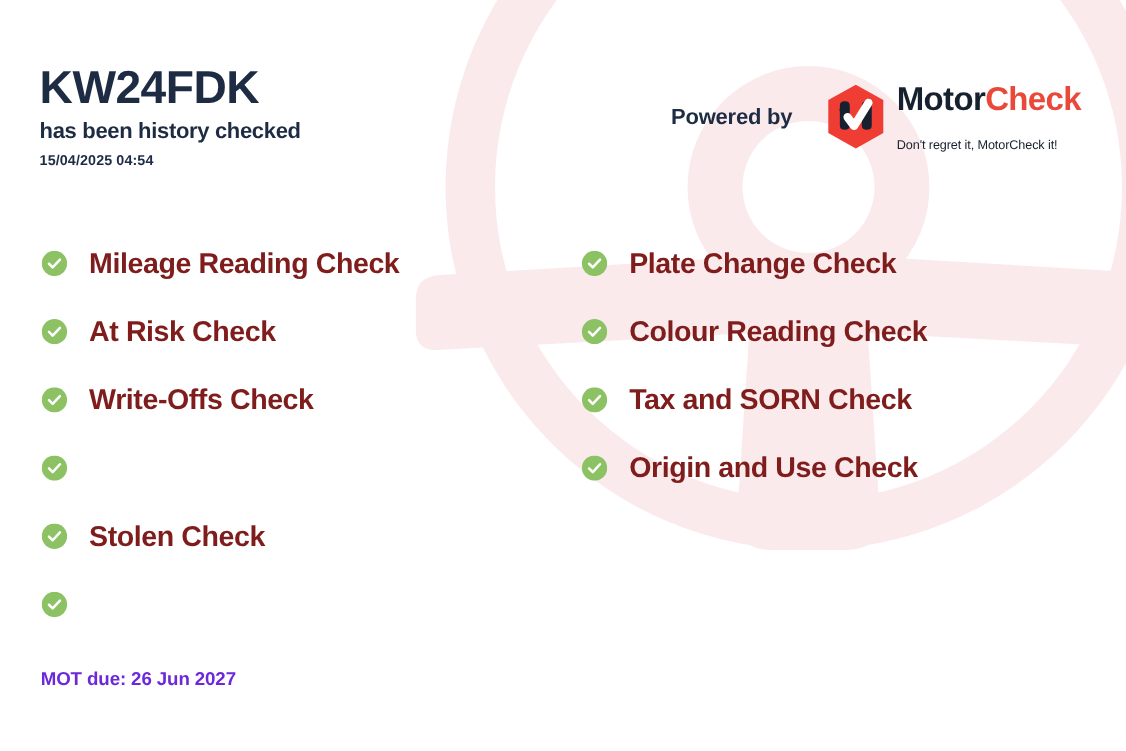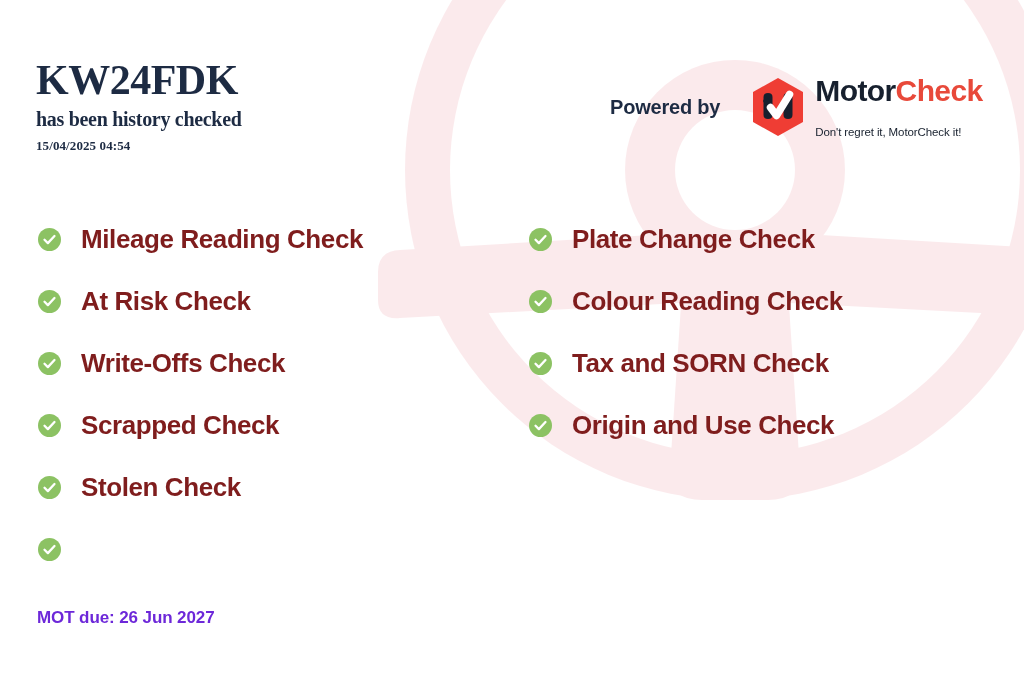--- a/index.html
+++ b/index.html
@@ -23,21 +23,20 @@
     width:1024px; height:683px;
     z-index:0;
     pointer-events:none;
   }
 
   
   #header {
     position:absolute;
     left:36px; top:58px;
     z-index:2;
-    font-family:Liberation Serif, serif;
   }
   #reg-plate {
     font-size:42px;
     font-weight:bold;
     color:#1d2b43;
     letter-spacing:-0.5px;
     line-height:1.05;
   }
   #header-subtitle {
     font-size:20px;
@@ -65,21 +64,21 @@
     gap:16px;
   }
   #powered-by-label {
     font-size:20px;
     font-weight:bold;
     color:#1d2b43;
     letter-spacing:-0.2px;
     margin-right:14px;
     white-space:nowrap;
   }
-  #brand-lockup { display:flex; align-items:center; }
+  #brand-lockup { display:flex; align-items:flex-start; }
   #hex-logo { width:56px; height:60px; flex:none; }
   #wordmark { margin-left:9px; }
   #wordmark-line {
     font-size:30px;
     font-weight:bold;
     line-height:1;
     letter-spacing:-0.6px;
     white-space:nowrap;
   }
   .wm-motor { color:#17202e; }
@@ -217,21 +216,20 @@
           <path d="M6.8 12.3 L10.3 15.8 L17.2 8.4" fill="none" stroke="#ffffff" stroke-width="2.4" stroke-linecap="round" stroke-linejoin="round"></path>
         </svg>
       <span class="check-label">Write-Offs Check</span>
     </div>
 
     <div class="check-item">
       <svg class="check-badge" viewBox="0 0 24 24" xmlns="http://www.w3.org/2000/svg">
           <circle cx="12" cy="12" r="12" fill="#8cc263"></circle>
           <path d="M6.8 12.3 L10.3 15.8 L17.2 8.4" fill="none" stroke="#ffffff" stroke-width="2.4" stroke-linecap="round" stroke-linejoin="round"></path>
         </svg>
-      <span class="check-label">Scrapped Check</span>
     </div>
 
     <div class="check-item">
       <svg class="check-badge" viewBox="0 0 24 24" xmlns="http://www.w3.org/2000/svg">
           <circle cx="12" cy="12" r="12" fill="#8cc263"></circle>
           <path d="M6.8 12.3 L10.3 15.8 L17.2 8.4" fill="none" stroke="#ffffff" stroke-width="2.4" stroke-linecap="round" stroke-linejoin="round"></path>
         </svg>
       <span class="check-label">Stolen Check</span>
     </div>
 

